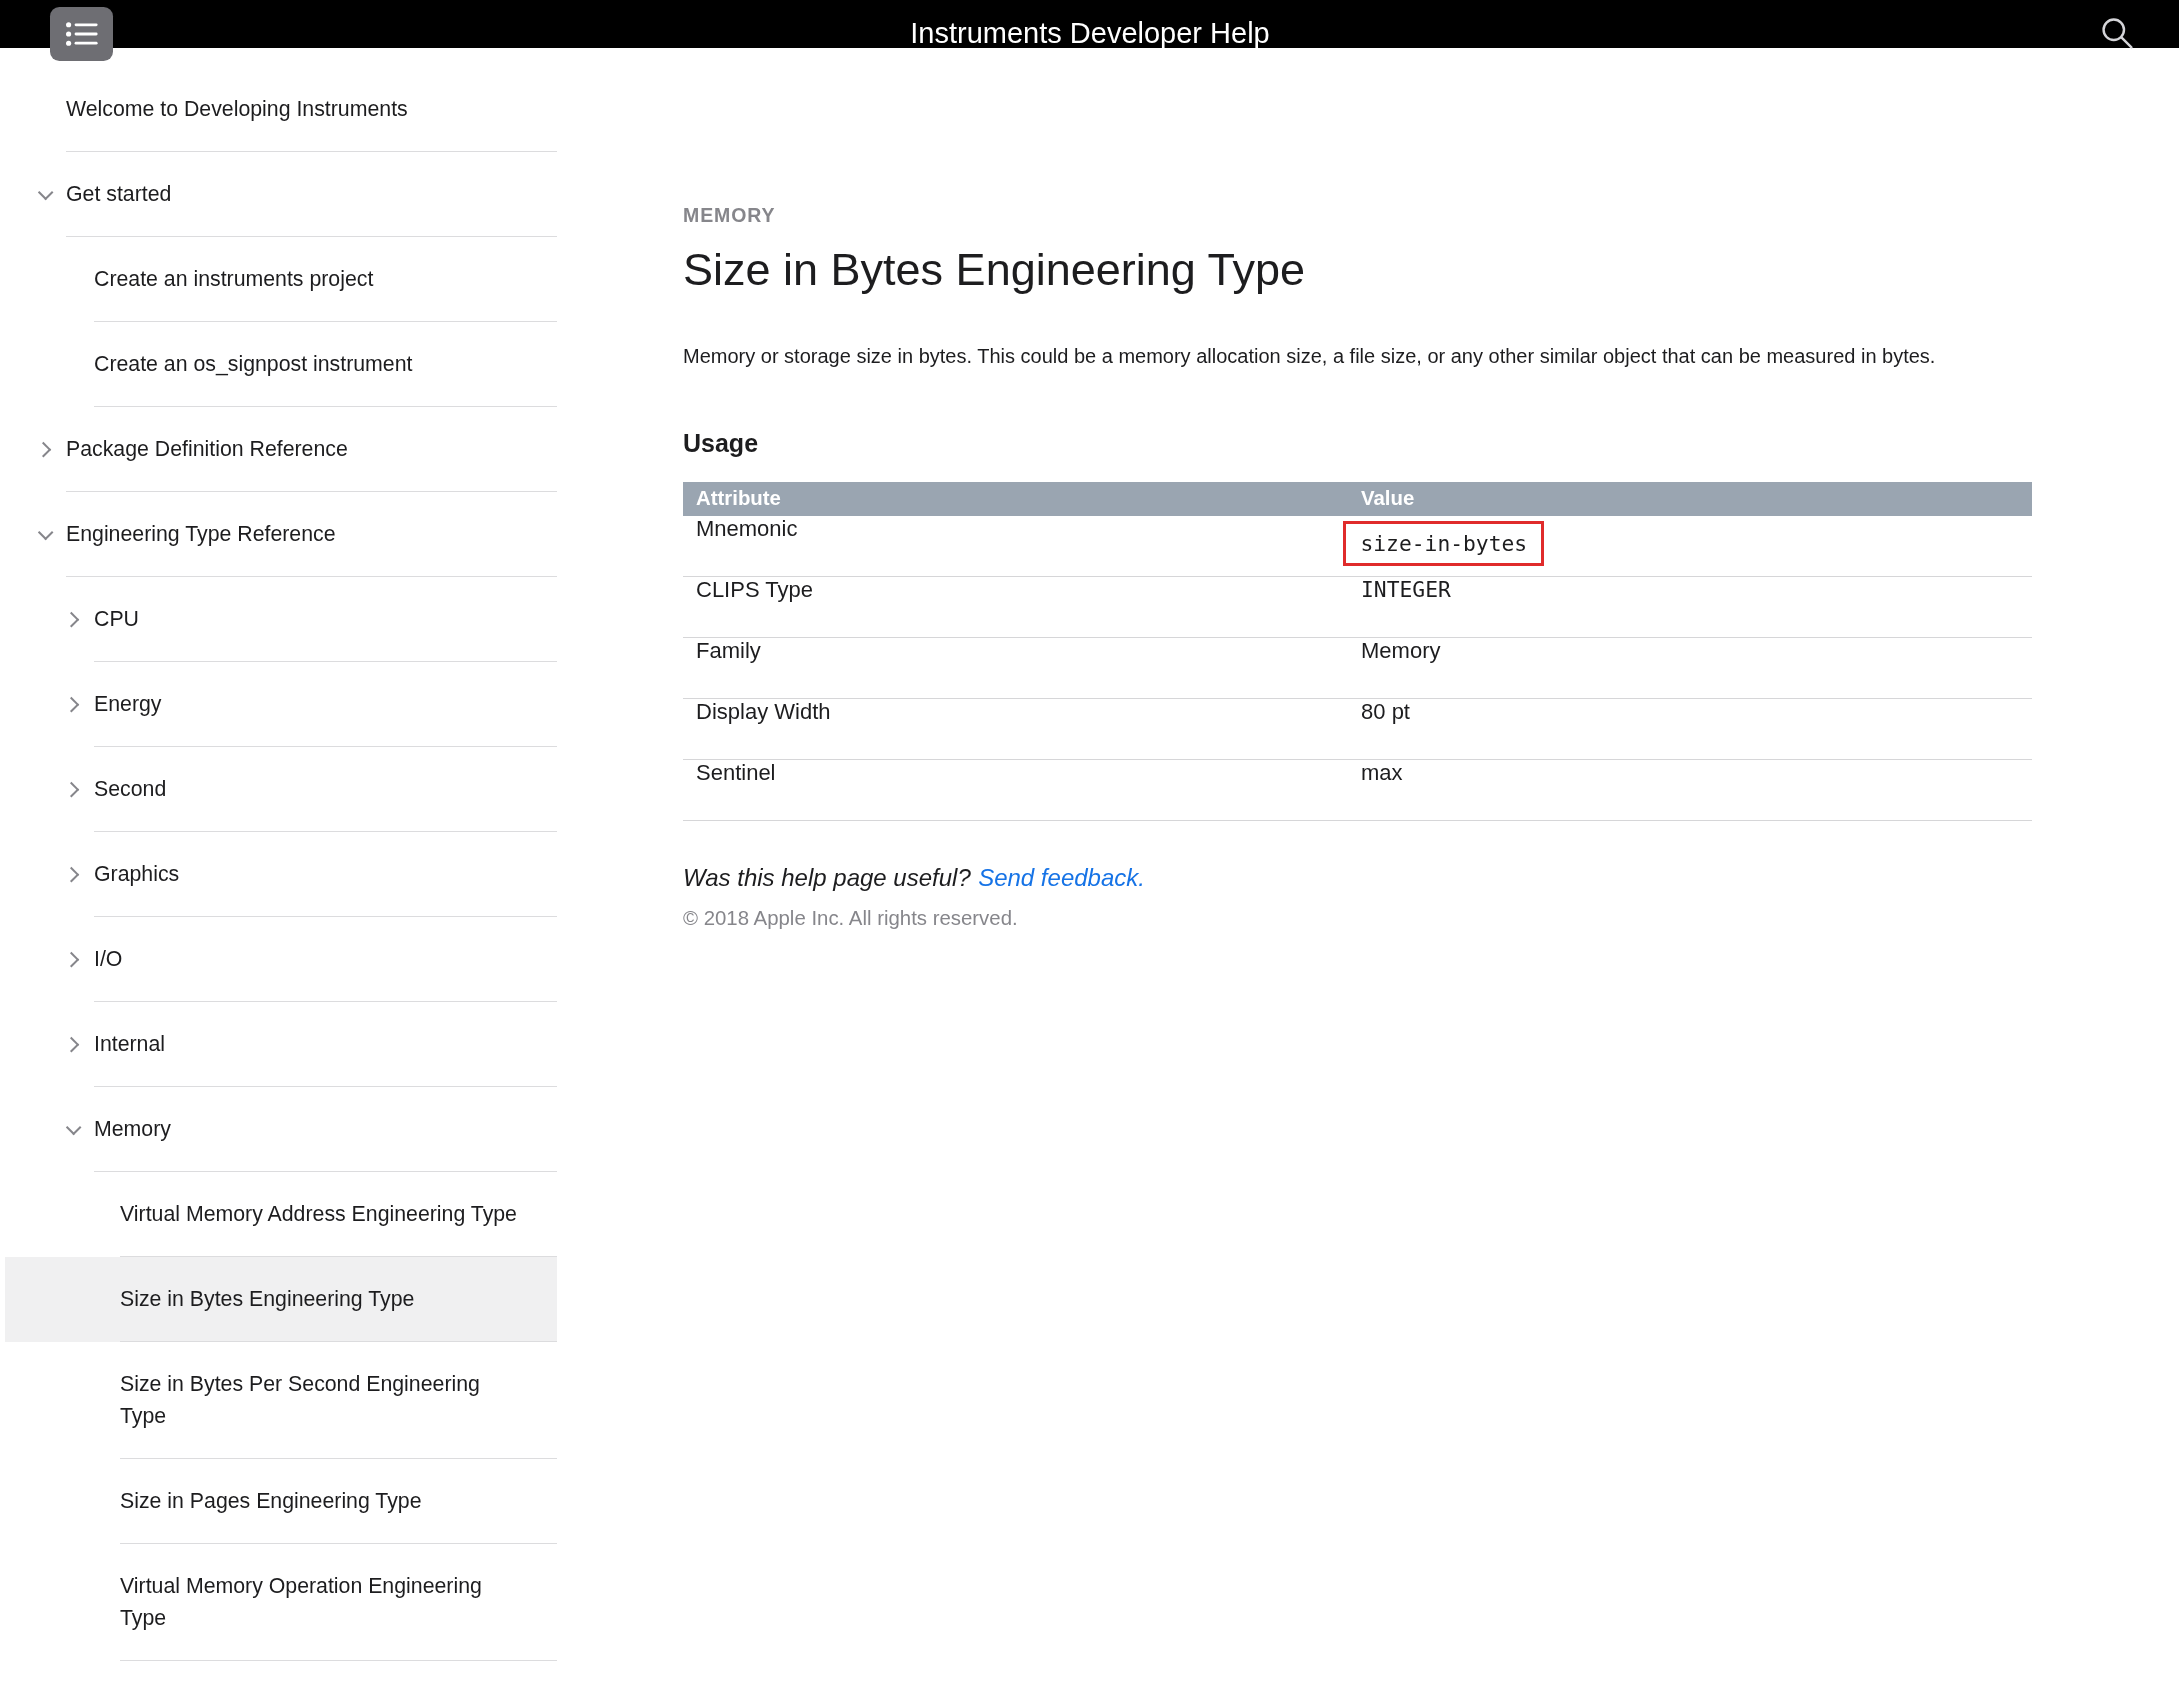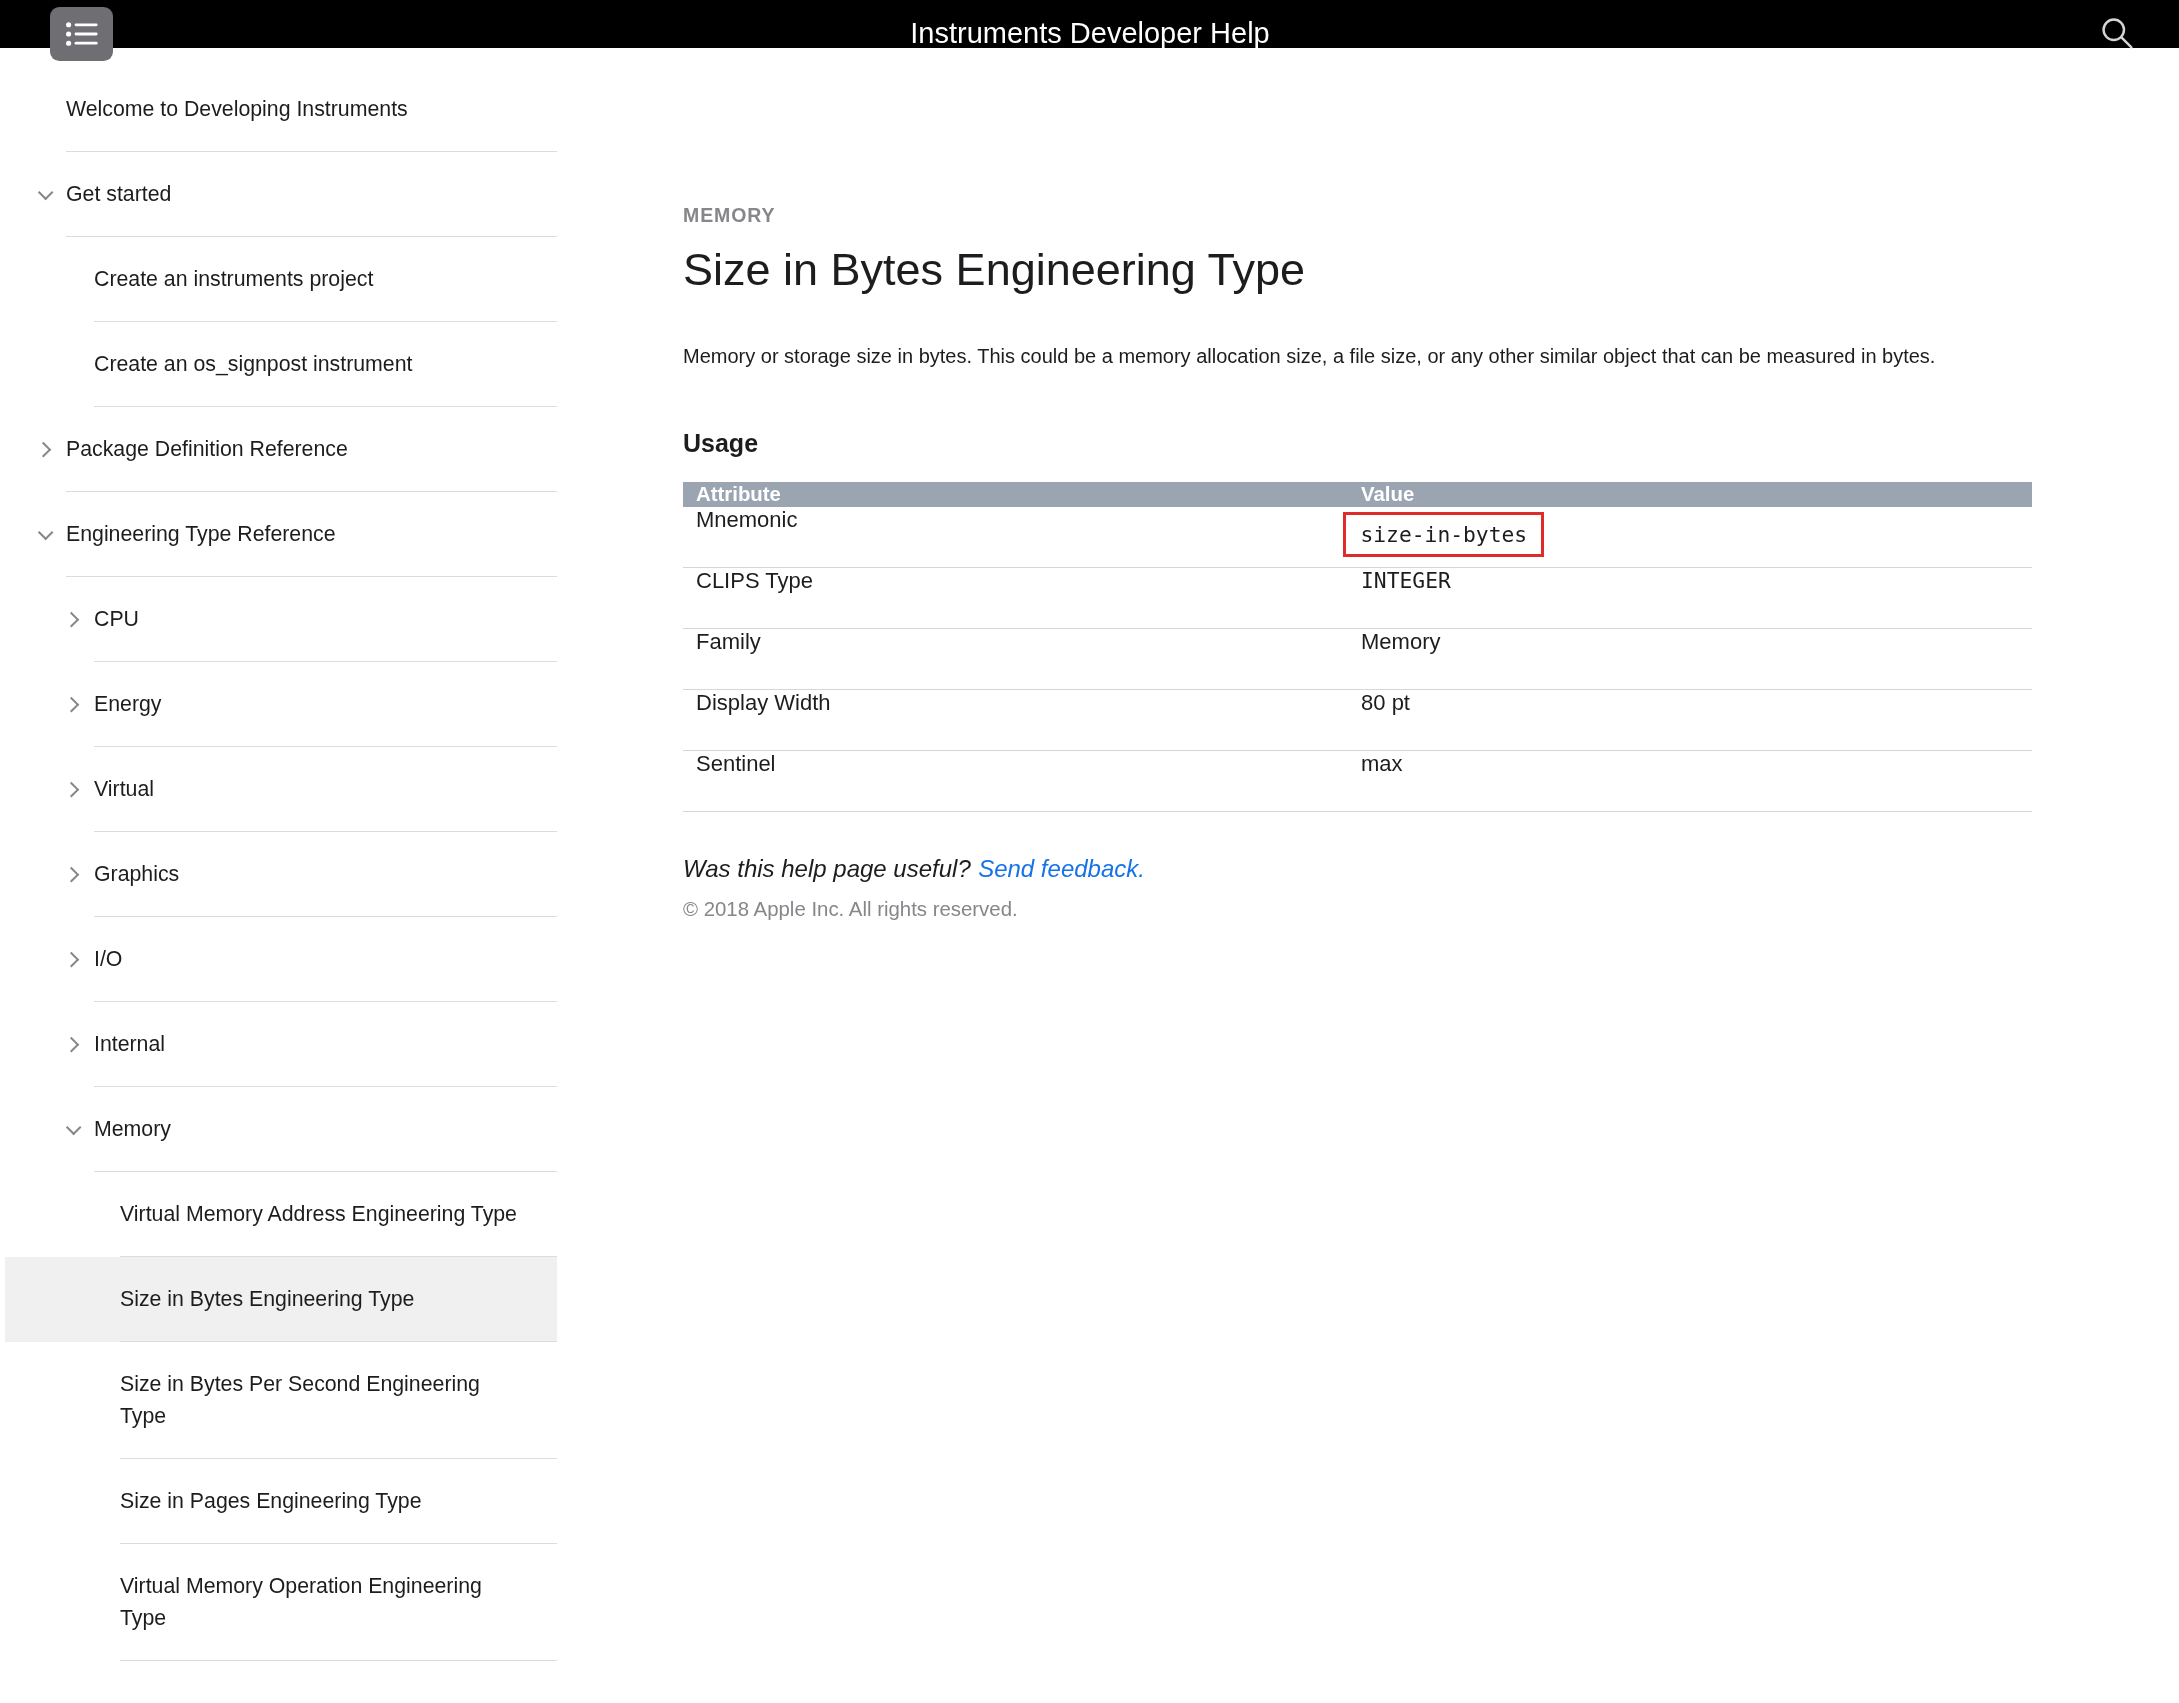--- a/index.html
+++ b/index.html
@@ -33,21 +33,21 @@
 
   
   .content { position:absolute; left:557px; top:67px; right:0; bottom:0;
              padding:137px 147px 0 126px; background:#ffffff; }
   .eyebrow { font-size:19.5px; font-weight:700; color:#86868b; letter-spacing:0.9px; }
   .page-title { margin-top:16.7px; font-size:45px; font-weight:400; color:#1d1d1f; }
   .desc { margin-top:41px; font-size:20px; line-height:38px; color:#1d1d1f; max-width:1336px; }
   .usage { margin-top:54px; font-size:25px; font-weight:700; color:#1d1d1f; }
 
   .table { margin-top:24px; width:100%; }
-  .thead { display:flex; background:#9aa5b1; height:25px; align-items:center; }
+  .thead { display:flex; background:#9aa5b1; height:34px; align-items:center; }
   .th { font-size:20.4px; font-weight:700; color:#ffffff; padding-left:13px; }
   .th-attr { width:49.3%; }
   .th-val { flex:1; }
   .tr { display:flex; border-bottom:0.9px solid #d6d6d8; min-height:61px; align-items:flex-start;
         font-size:22px; color:#1d1d1f; }
   .td-attr { width:49.3%; padding-left:13px; }
   .td-val { flex:1; padding-left:13px; }
   .mono { font-family:"DejaVu Sans Mono","Liberation Mono",monospace; font-size:21.3px; }
   .hl-box { display:inline-block; border:3.7px solid #e02b2b; padding:6.5px 14px; margin:5.6px 0 5.6px -17.6px; }
 
@@ -104,21 +104,21 @@
       <div class="sb-item lvl1">
         <span class="chevron right"></span>
         <div class="sb-inner"><span>CPU</span></div>
       </div>
       <div class="sb-item lvl1">
         <span class="chevron right"></span>
         <div class="sb-inner"><span>Energy</span></div>
       </div>
       <div class="sb-item lvl1">
         <span class="chevron right"></span>
-        <div class="sb-inner"><span>Virtual</span></div>
+        <div class="sb-inner"><span>Second</span></div>
       </div>
       <div class="sb-item lvl1">
         <span class="chevron right"></span>
         <div class="sb-inner"><span>Graphics</span></div>
       </div>
       <div class="sb-item lvl1">
         <span class="chevron right"></span>
         <div class="sb-inner"><span>I/O</span></div>
       </div>
       <div class="sb-item lvl1">

